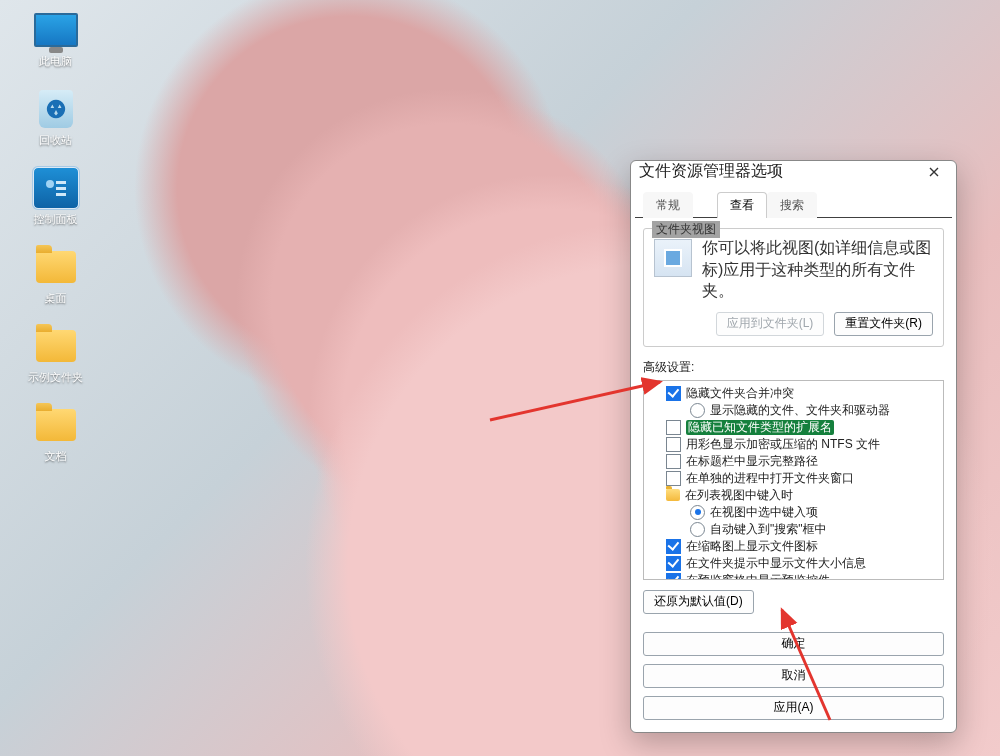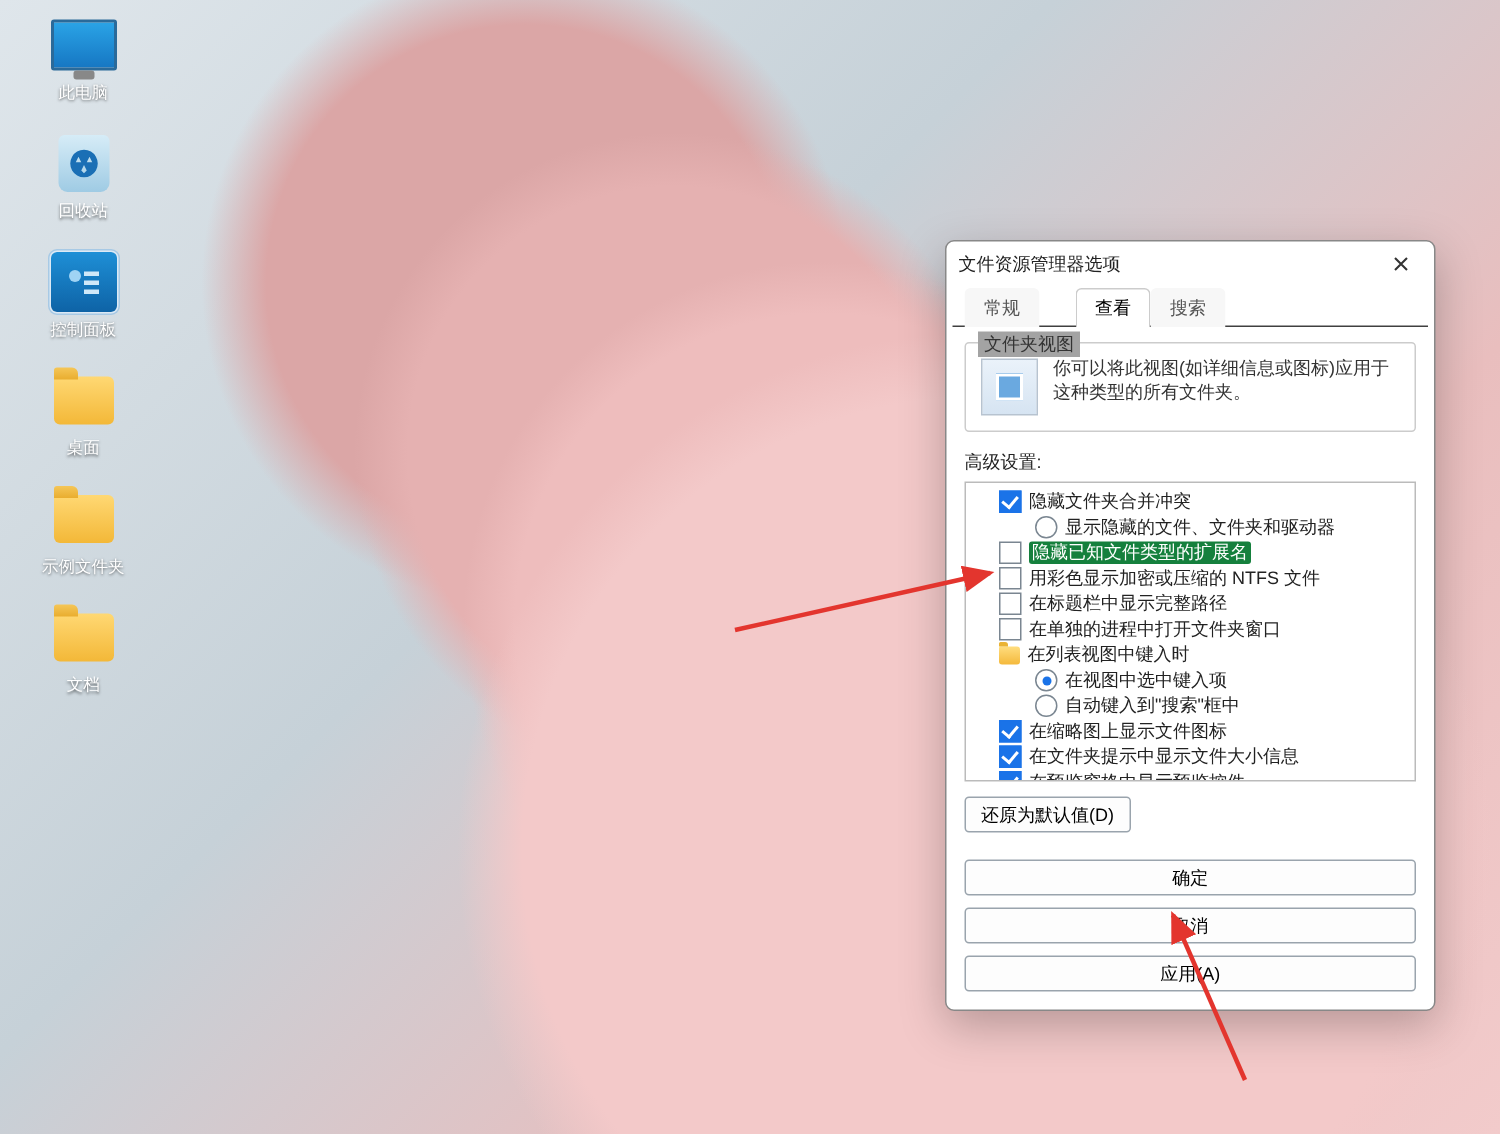--- a/index.html
+++ b/index.html
@@ -109,23 +109,23 @@
     border: 1px solid #888;
     border-radius: 6px;
     box-shadow: 0 10px 30px rgba(0,0,0,.25);
     z-index: 10;
     display: flex;
     flex-direction: column;
   }
   .dialog-titlebar {
     height: 30px;
     display: flex;
-    align-items: center;
+    align-items: flex-start;
     padding: 0 8px;
-    font-size: 12px;
+    font-size: 16px;
   }
   .dialog-titlebar .title { flex: 1; }
   .dialog-close {
     width: 28px; height: 22px;
     display:flex; align-items:center; justify-content:center;
     border-radius:3px;
     cursor:pointer;
   }
 
   .tabs {
@@ -181,21 +181,21 @@
   .fv-icon {
     width: 36px; height: 36px;
     flex: none;
     border: 1px solid #b7c3d0;
     background: linear-gradient(#eaf2fa,#d6e4f2);
     display:flex; align-items:center; justify-content:center;
     margin-top: 2px;
   }
   .fv-icon-inner { width: 18px; height: 18px; background:#6aa9e0; box-shadow: 0 0 0 2px #fff inset; }
   .fv-text {
-    font-size: 12px;
+    font-size: 16px;
     line-height: 1.35;
     color: #333;
   }
   .fv-buttons {
     display: flex;
     gap: 10px;
     margin-top: 10px;
     justify-content: flex-end;
   }
   .winbtn {
@@ -351,20 +351,24 @@
 
   <div class="dialog-body">
 
     <div class="groupbox">
       <span class="legend">文件夹视图</span>
       <div class="folder-view-row">
         <div class="fv-icon">
             <div class="fv-icon-inner"></div>
           </div>
         <div class="fv-text">你可以将此视图(如详细信息或图标)应用于这种类型的所有文件夹。</div>
+      </div>
+      <div class="fv-buttons">
+        <button class="winbtn disabled">应用到文件夹(L)</button>
+        <button class="winbtn">重置文件夹(R)</button>
       </div>
     </div>
 
     <div class="adv-label">高级设置:</div>
 
     <div class="treebox">
       <div class="tree-item indent-1">
         <span class="chk checked"></span>
         <span>隐藏文件夹合并冲突</span>
       </div>

